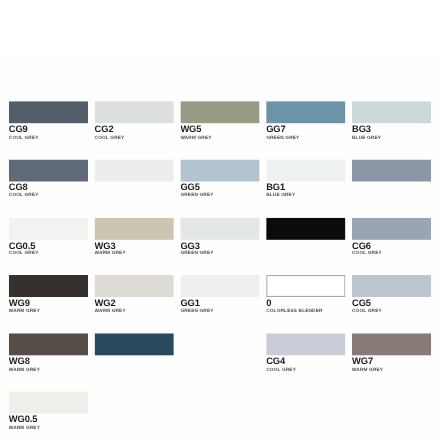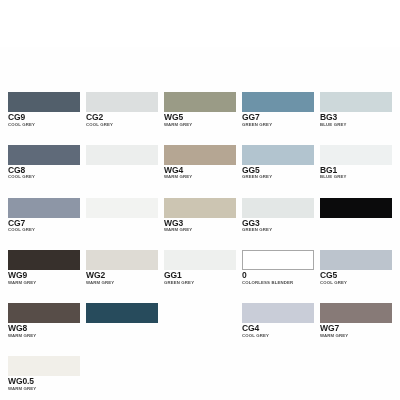--- a/index.html
+++ b/index.html
@@ -117,66 +117,66 @@
         <div class="swatch-chip" style="background: rgb(95, 106, 121);"></div>
         <div class="swatch-labels">
           <span class="swatch-code">CG8</span>
           <span class="swatch-family">COOL GREY</span>
         </div>
       </div>
       <div class="swatch-cell">
         <div class="swatch-chip" style="background: rgb(236, 238, 237);"></div>
       </div>
       <div class="swatch-cell">
-        <div class="swatch-chip" style="background: rgb(181, 166, 147);"></div>
-        <div class="swatch-labels">
-          <span class="swatch-code">WG4</span>
-          <span class="swatch-family">WARM GREY</span>
-        </div>
-      </div>
-      <div class="swatch-cell">
         <div class="swatch-chip" style="background: rgb(178, 196, 207);"></div>
         <div class="swatch-labels">
           <span class="swatch-code">GG5</span>
           <span class="swatch-family">GREEN GREY</span>
         </div>
       </div>
       <div class="swatch-cell">
         <div class="swatch-chip" style="background: rgb(238, 241, 241);"></div>
         <div class="swatch-labels">
           <span class="swatch-code">BG1</span>
           <span class="swatch-family">BLUE GREY</span>
         </div>
       </div>
       <div class="swatch-cell">
         <div class="swatch-chip" style="background: rgb(141, 150, 166);"></div>
-        <div class="swatch-labels">
-          <span class="swatch-code">CG7</span>
-          <span class="swatch-family">COOL GREY</span>
-        </div>
       </div>
       <div class="swatch-cell">
         <div class="swatch-chip" style="background: rgb(242, 243, 241);"></div>
+        <div class="swatch-labels">
+          <span class="swatch-code">CG0.5</span>
+          <span class="swatch-family">COOL GREY</span>
+        </div>
       </div>
       <div class="swatch-cell">
         <div class="swatch-chip" style="background: rgb(204, 197, 178);"></div>
         <div class="swatch-labels">
           <span class="swatch-code">WG3</span>
           <span class="swatch-family">WARM GREY</span>
         </div>
       </div>
       <div class="swatch-cell">
         <div class="swatch-chip" style="background: rgb(227, 231, 230);"></div>
         <div class="swatch-labels">
           <span class="swatch-code">GG3</span>
           <span class="swatch-family">GREEN GREY</span>
         </div>
       </div>
       <div class="swatch-cell">
         <div class="swatch-chip" style="background: rgb(11, 11, 12);"></div>
+      </div>
+      <div class="swatch-cell">
+        <div class="swatch-chip" style="background: rgb(155, 164, 178);"></div>
+        <div class="swatch-labels">
+          <span class="swatch-code">CG6</span>
+          <span class="swatch-family">COOL GREY</span>
+        </div>
       </div>
       <div class="swatch-cell">
         <div class="swatch-chip" style="background: rgb(55, 48, 44);"></div>
         <div class="swatch-labels">
           <span class="swatch-code">WG9</span>
           <span class="swatch-family">WARM GREY</span>
         </div>
       </div>
       <div class="swatch-cell">
         <div class="swatch-chip" style="background: rgb(222, 219, 212);"></div>

